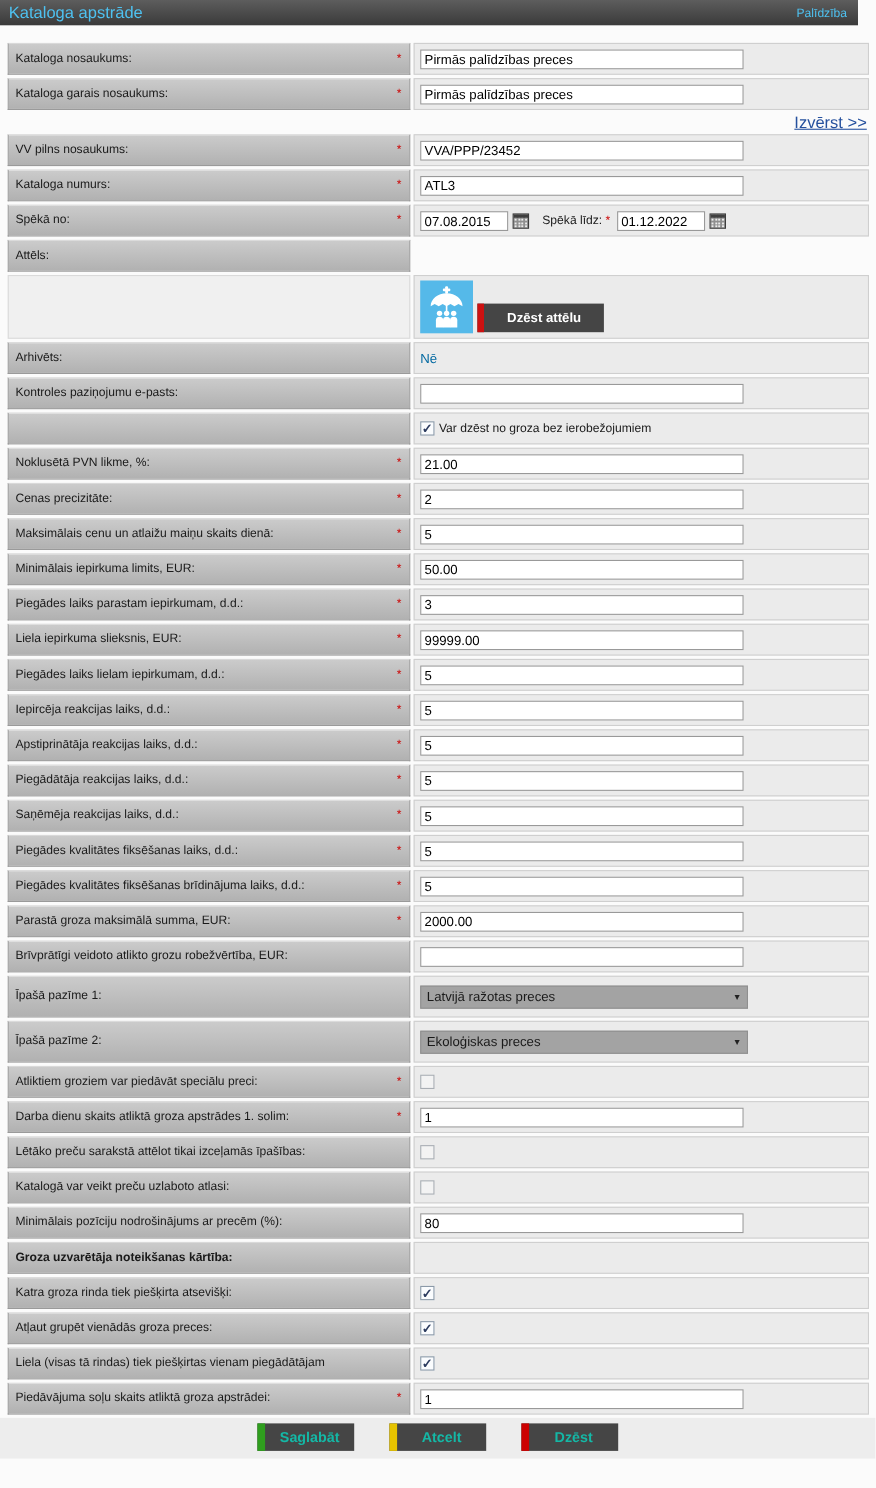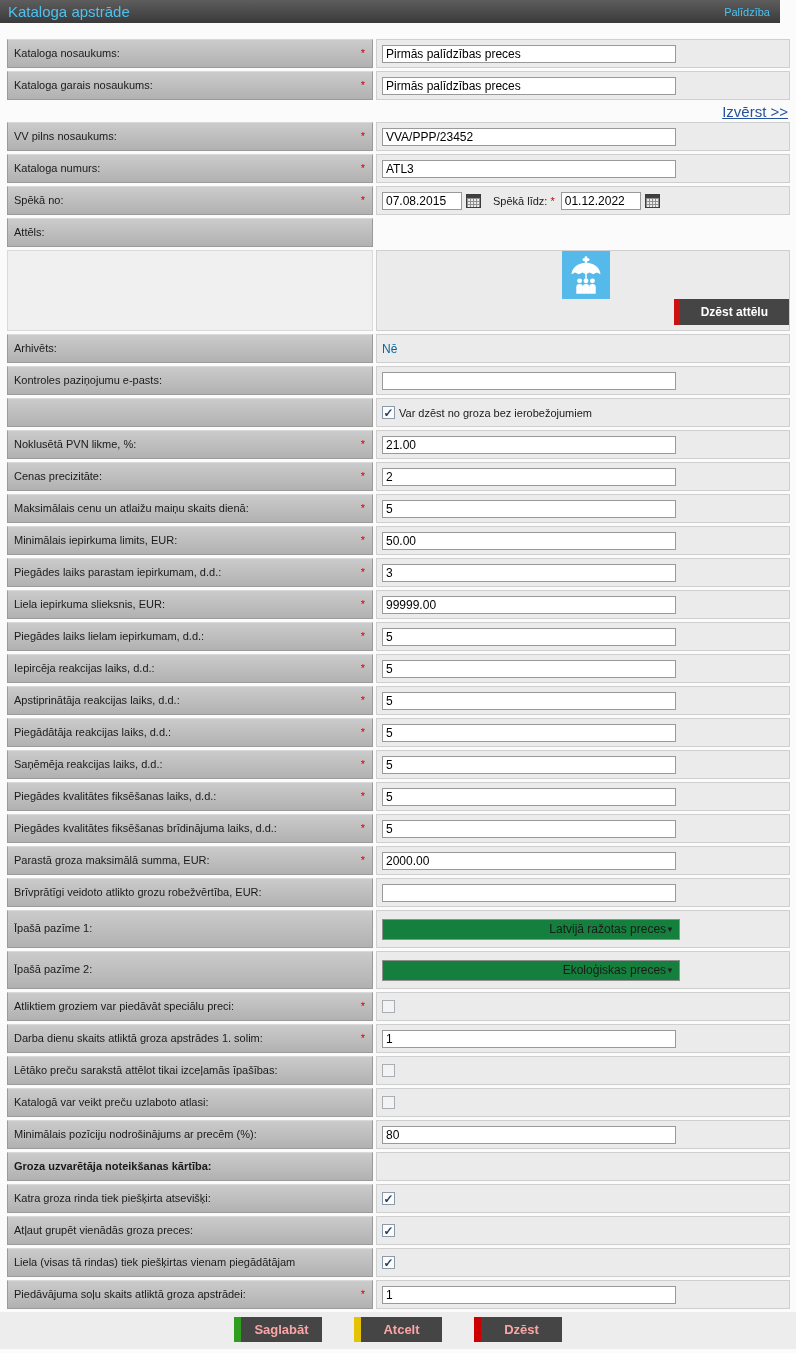--- a/index.html
+++ b/index.html
@@ -26,21 +26,21 @@
     padding:2px 7px 2px 6px; font-size:11px; text-align:right; line-height:1.25;
   }
   .cell-l.plain { background:#f0f0f0; border-color:#dadada; }
   .cell-l.bold { font-weight:bold; }
   .cell-r {
     flex:1; margin-left:3px; min-height:29px;
     background:#ebebeb; border:1px solid #cfcfcf;
     display:flex; align-items:center; padding-left:5px;
   }
   .row.tall .cell-l, .row.tall .cell-r { min-height:38px; }
-  .row.imgrow .cell-r { min-height:58px;flex-direction:column; }
+  .row.imgrow .cell-r { min-height:58px; }
   .req { color:#cc0000; margin-left:3px; }
   .txt {
     width:294px; height:18px; border:1px solid #999; background:#fff;
     font-family:inherit; font-size:12px; padding:1px 3px; color:#000;
   }
   .txt.date { width:80px; }
   .cal {
     width:15px; height:14px; display:inline-block; margin-left:4px; cursor:pointer;
     border:1px solid #3c3c3c; background-color:#ececec;
     background-image:
@@ -70,33 +70,33 @@
   }
   .cb {
     width:13px; height:13px; border:1px solid #a9aeb4; background:#f3f3f3;
     display:inline-flex; align-items:center; justify-content:center;
     flex-shrink:0; cursor:pointer;
   }
   .cb.checked { background:#fafcfe; border-color:#8b99a8; }
   .cb.checked::after { content:"✓"; font-size:12px; font-weight:bold; color:#2b3a5e; line-height:1; }
   .cblab { font-size:11px; margin-left:4px; }
   .sel {
-    width:298px; height:21px; border:1px solid #8f8f8f; background:#15803d;
-    display:flex; align-items:center; justify-content:flex-end;
+    width:298px; height:21px; border:1px solid #8f8f8f; background:#a3a3a3;
+    display:flex; align-items:center; justify-content:space-between;
     padding:0 5px; font-size:12px; cursor:pointer;
   }
   .selarrow { font-size:8px; color:#222; }
   .expand-row { text-align:right; margin:2px 8px 4px 0; height:15px; }
   .expand { color:#26519e; font-size:15px; text-decoration:underline; cursor:pointer; font-weight:normal; }
   .footer {
     background:#ededed; margin-top:2px; padding:5px 0 7px;
     display:flex; justify-content:center; gap:32px; min-height:36px;
   }
   .btn {
-    background:#454545; color:#fca5a5; font-weight:bold; font-size:13px;
+    background:#454545; color:#14b8a6; font-weight:bold; font-size:13px;
     width:88px; text-align:center; padding:5px 0; cursor:pointer;
     border-left:7px solid #999;
   }
 </style>
 </head>
 <body>
 
 <div class="page">
   <div class="titlebar">
     <span class="title">Kataloga apstrāde</span>

